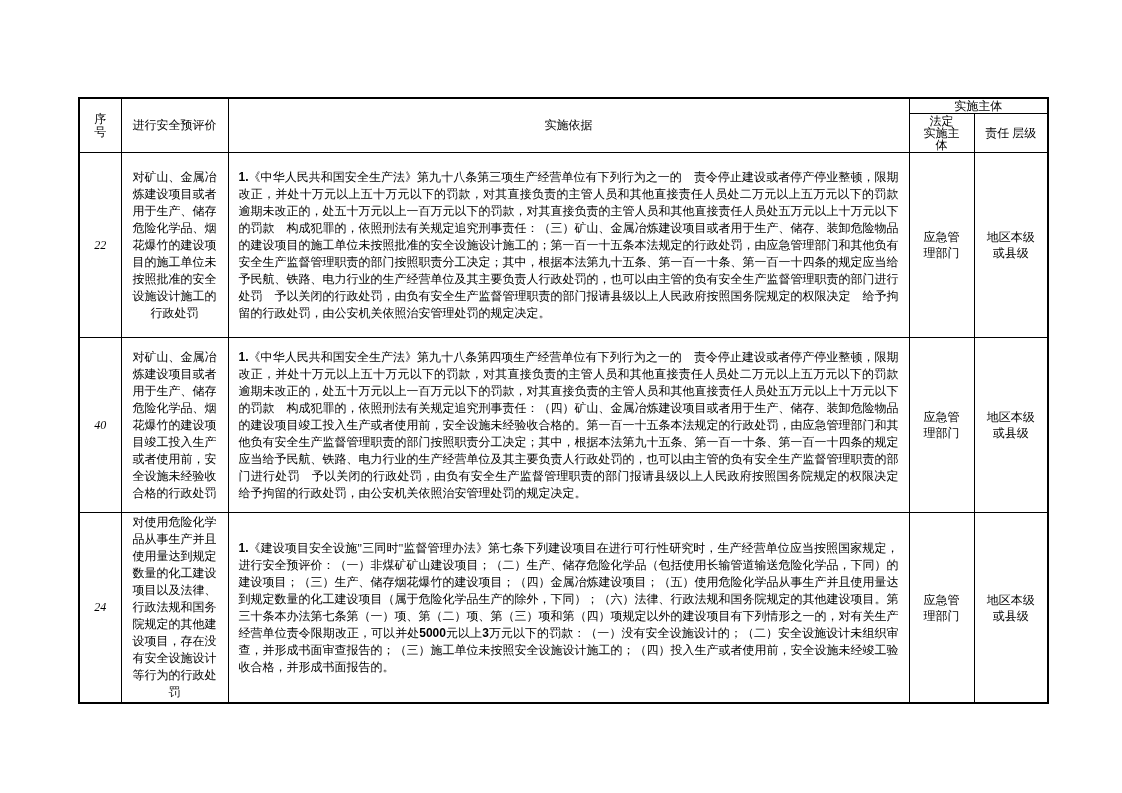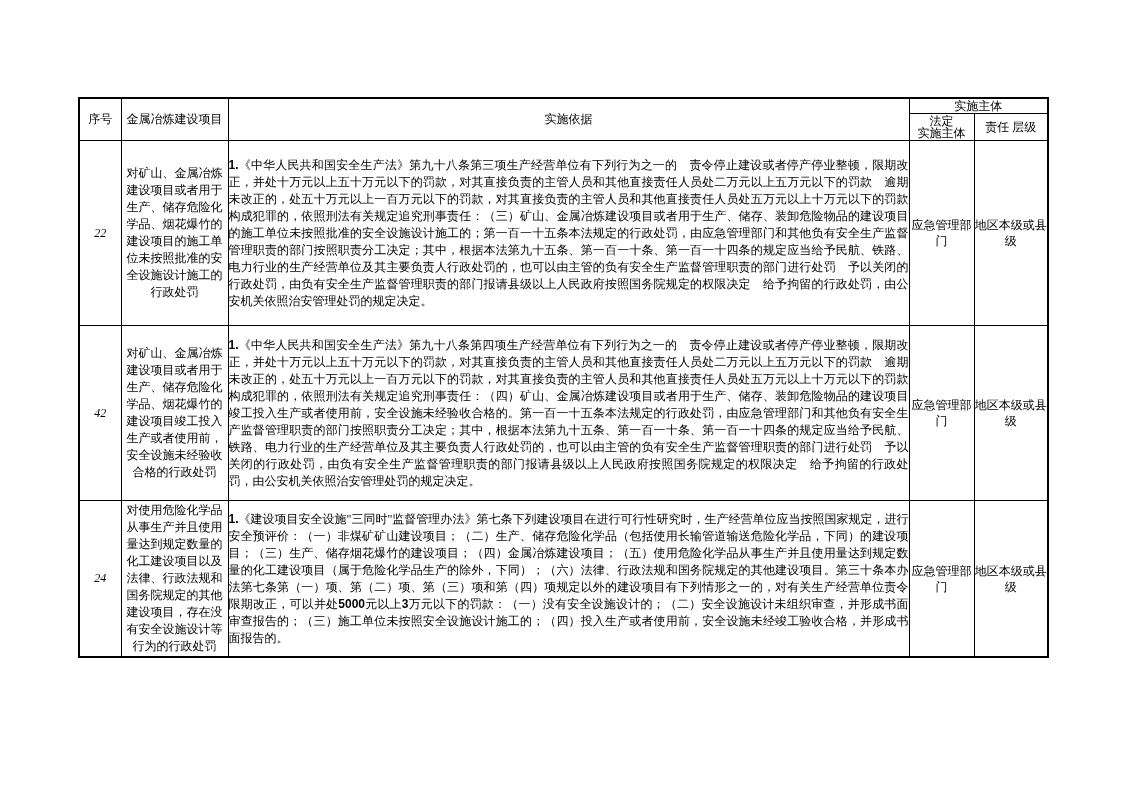--- a/index.html
+++ b/index.html
@@ -25,21 +25,21 @@
     border-collapse: collapse;
     table-layout: fixed;
     width: 969px;
     border: 2px solid #000;
   }
   .doc-table td, .doc-table th {
     border: 1px solid #000;
     font-weight: normal;
     font-size: 12px;
     vertical-align: middle;
-    padding: 1px 0;
+    padding: 1px 10px;
     box-sizing: border-box;
     overflow: hidden;
   }
   .col-no    { width: 42px; }
   .col-item  { width: 107px; }
   .col-basis { width: 681px; }
   .col-legal { width: 65px; }
   .col-level { width: 74px; }
 
   .hdr { text-align: center; line-height: 13px; }
@@ -78,40 +78,40 @@
     <colgroup>
       <col class="col-no">
         <col class="col-item">
         <col class="col-basis">
         <col class="col-legal">
         <col class="col-level">
     </colgroup>
     <tbody>
       <tr>
         <td class="hdr" rowspan="2">序号</td>
-        <td class="hdr" rowspan="2">金属冶炼建设项目</td>
+        <td class="hdr" rowspan="2">进行安全预评价</td>
         <td class="hdr" rowspan="2">实施依据</td>
         <td class="hdr hdr-group" colspan="2">实施主体</td>
       </tr>
       <tr>
         <td class="hdr hdr-sub">法定
 实施主体</td>
         <td class="hdr hdr-sub">责任 层级</td>
       </tr>
 
       <tr class="row-22">
         <td class="cell-no">22</td>
         <td class="cell-item">对矿山、金属冶炼建设项目或者用于生产、储存危险化学品、烟花爆竹的建设项目的施工单位未按照批准的安全设施设计施工的行政处罚</td>
         <td class="cell-basis"><span class="bold-run">1.</span><span>《中华人民共和国安全生产法》第九十八条第三项生产经营单位有下列行为之一的　责令停止建设或者停产停业整顿，限期改正，并处十万元以上五十万元以下的罚款，对其直接负责的主管人员和其他直接责任人员处二万元以上五万元以下的罚款　逾期未改正的，处五十万元以上一百万元以下的罚款，对其直接负责的主管人员和其他直接责任人员处五万元以上十万元以下的罚款　构成犯罪的，依照刑法有关规定追究刑事责任：（三）矿山、金属冶炼建设项目或者用于生产、储存、装卸危险物品的建设项目的施工单位未按照批准的安全设施设计施工的；第一百一十五条本法规定的行政处罚，由应急管理部门和其他负有安全生产监督管理职责的部门按照职责分工决定；其中，根据本法第九十五条、第一百一十条、第一百一十四条的规定应当给予民航、铁路、电力行业的生产经营单位及其主要负责人行政处罚的，也可以由主管的负有安全生产监督管理职责的部门进行处罚　予以关闭的行政处罚，由负有安全生产监督管理职责的部门报请县级以上人民政府按照国务院规定的权限决定　给予拘留的行政处罚，由公安机关依照治安管理处罚的规定决定。</span></td>
         <td class="cell-subject">应急管理部门</td>
         <td class="cell-level">地区本级或县级</td>
       </tr>
 
       <tr class="row-23">
-        <td class="cell-no">42</td>
+        <td class="cell-no">40</td>
         <td class="cell-item">对矿山、金属冶炼建设项目或者用于生产、储存危险化学品、烟花爆竹的建设项目竣工投入生产或者使用前，安全设施未经验收合格的行政处罚</td>
         <td class="cell-basis"><span class="bold-run">1.</span><span>《中华人民共和国安全生产法》第九十八条第四项生产经营单位有下列行为之一的　责令停止建设或者停产停业整顿，限期改正，并处十万元以上五十万元以下的罚款，对其直接负责的主管人员和其他直接责任人员处二万元以上五万元以下的罚款　逾期未改正的，处五十万元以上一百万元以下的罚款，对其直接负责的主管人员和其他直接责任人员处五万元以上十万元以下的罚款　构成犯罪的，依照刑法有关规定追究刑事责任：（四）矿山、金属冶炼建设项目或者用于生产、储存、装卸危险物品的建设项目竣工投入生产或者使用前，安全设施未经验收合格的。第一百一十五条本法规定的行政处罚，由应急管理部门和其他负有安全生产监督管理职责的部门按照职责分工决定；其中，根据本法第九十五条、第一百一十条、第一百一十四条的规定应当给予民航、铁路、电力行业的生产经营单位及其主要负责人行政处罚的，也可以由主管的负有安全生产监督管理职责的部门进行处罚　予以关闭的行政处罚，由负有安全生产监督管理职责的部门报请县级以上人民政府按照国务院规定的权限决定　给予拘留的行政处罚，由公安机关依照治安管理处罚的规定决定。</span></td>
         <td class="cell-subject">应急管理部门</td>
         <td class="cell-level">地区本级或县级</td>
       </tr>
 
       <tr class="row-24">
         <td class="cell-no">24</td>
         <td class="cell-item">对使用危险化学品从事生产并且使用量达到规定数量的化工建设项目以及法律、行政法规和国务院规定的其他建设项目，存在没有安全设施设计等行为的行政处罚</td>
         <td class="cell-basis"><span class="bold-run">1.</span><span>《建设项目安全设施"三同时"监督管理办法》第七条下列建设项目在进行可行性研究时，生产经营单位应当按照国家规定，进行安全预评价：（一）非煤矿矿山建设项目；（二）生产、储存危险化学品（包括使用长输管道输送危险化学品，下同）的建设项目；（三）生产、储存烟花爆竹的建设项目；（四）金属冶炼建设项目；（五）使用危险化学品从事生产并且使用量达到规定数量的化工建设项目（属于危险化学品生产的除外，下同）；（六）法律、行政法规和国务院规定的其他建设项目。第三十条本办法第七条第（一）项、第（二）项、第（三）项和第（四）项规定以外的建设项目有下列情形之一的，对有关生产经营单位责令限期改正，可以并处</span><span class="bold-run">5000</span><span>元以上</span><span class="bold-run">3</span><span>万元以下的罚款：（一）没有安全设施设计的；（二）安全设施设计未组织审查，并形成书面审查报告的；（三）施工单位未按照安全设施设计施工的；（四）投入生产或者使用前，安全设施未经竣工验收合格，并形成书面报告的。</span></td>

